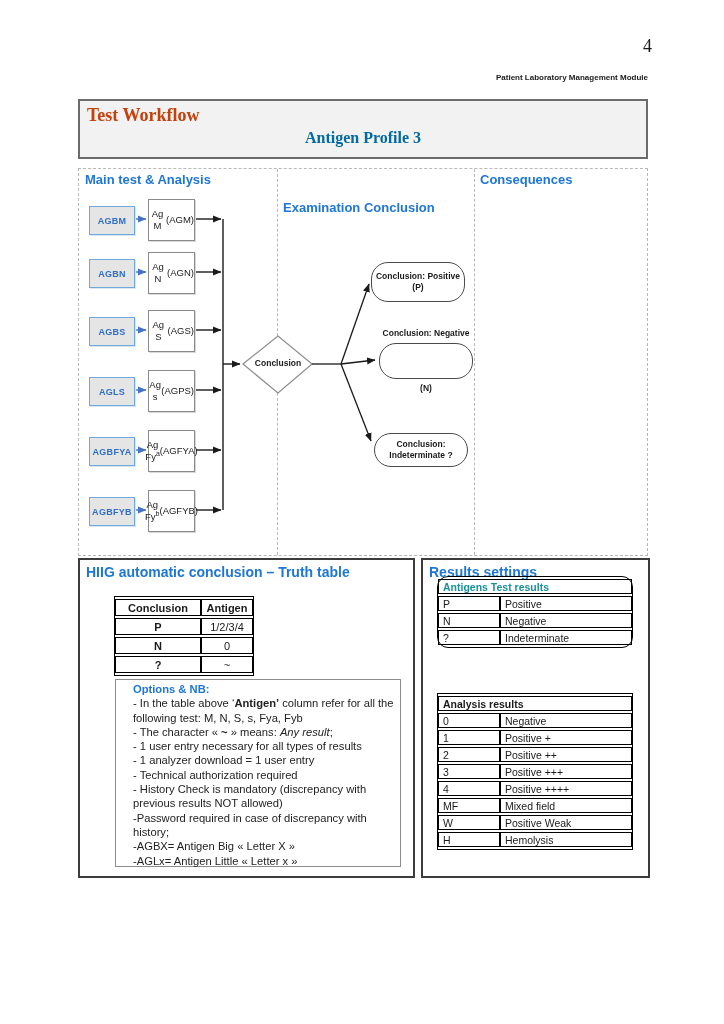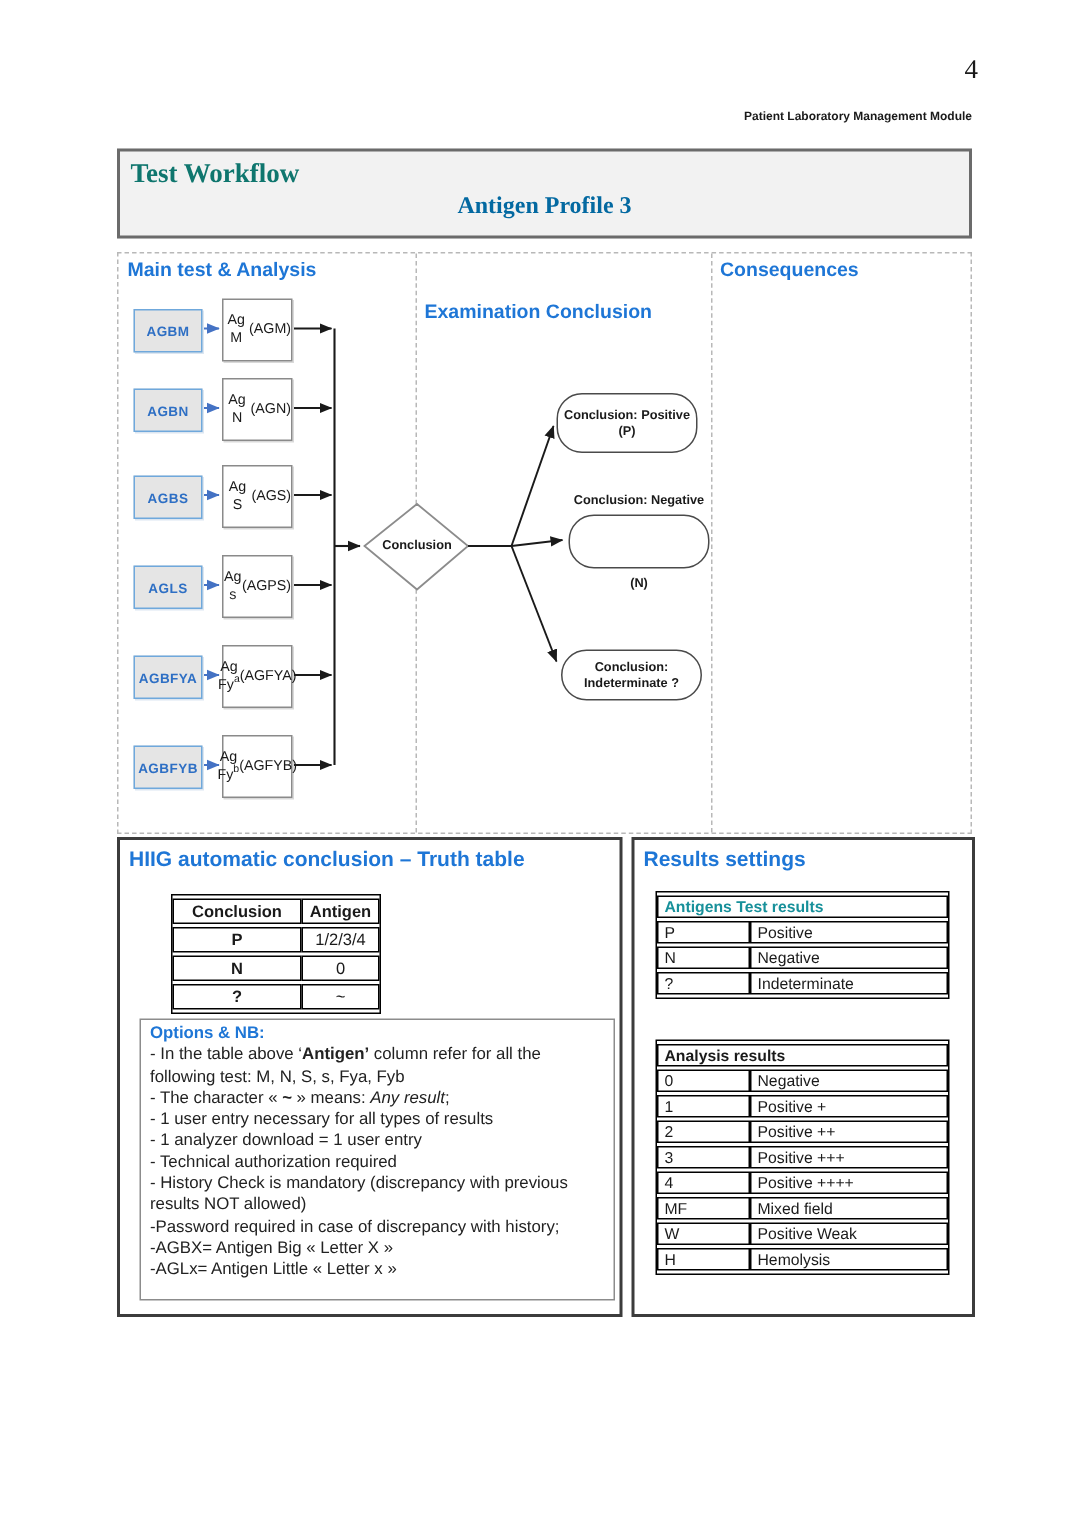--- a/index.html
+++ b/index.html
@@ -7,21 +7,21 @@
     position:relative; width:724px; height:1024px; margin:0 auto;
     background:#ffffff; font-family:"Liberation Sans", sans-serif;
     overflow:hidden; color:#1a1a1a;
   }
   
   .page-number { position:absolute; top:36px; right:72px; font-family:"Liberation Serif", serif; font-size:18px; }
   .module-header { position:absolute; top:73px; right:76px; font-size:8px; font-weight:bold; }
 
   
   .title-box { position:absolute; left:78px; top:99px; width:566px; height:56px; background:#f2f2f2; border:2px solid #6b6b6b; }
-  .title-main { position:absolute; left:7px; top:4px; font-family:"Liberation Serif", serif; font-weight:bold; font-size:18px; color:#0f766e; }
+  .title-main { position:absolute; left:7px; top:4px; font-family:"Liberation Serif", serif; font-weight:bold; font-size:18px; color:#c2410c; }
   .title-sub  { position:absolute; left:0; right:0; top:28px; text-align:center; font-family:"Liberation Serif", serif; font-weight:bold; font-size:16px; color:#0369a1; }
 
   
   .flow-area { position:absolute; left:78px; top:168px; width:570px; height:388px; border:1px dashed #b8b8b8; box-sizing:border-box; }
   .col-divider { position:absolute; top:0; bottom:0; width:0; border-left:1px dashed #b8b8b8; }
   .divider-1 { left:198px; } .divider-2 { left:395px; }
   .col-header { position:absolute; top:3px; font-weight:bold; font-size:13px; color:#1E76D6; white-space:nowrap; }
   .col-header.h1 { left:6px; } .col-header.h2 { left:204px;margin-top:28px; } .col-header.h3 { left:401px; }
 
   .test-code {
@@ -55,34 +55,34 @@
   .truth-box { position:absolute; left:78px; top:558px; width:337px; height:320px; border:2px solid #3c3c3c; box-sizing:border-box; }
   .section-heading { position:absolute; left:6px; top:4px; font-size:14px; font-weight:bold; color:#1E76D6; white-space:nowrap; }
   table { border-collapse:separate; border-spacing:0 2px; }
   .truth-table { position:absolute; left:34px; top:36px; font-size:11px; border:1px solid #000; }
   .truth-table td { border:1px solid #000; text-align:center; padding:0 4px; height:15px; }
   .truth-table .c-concl { width:76px; font-weight:bold; }
   .truth-table .c-ant { width:42px; }
   .truth-table .hdr td { font-weight:bold; }
 
   .options-box {
-    position:absolute; left:13px; top:119px; width:317px; height:188px; box-sizing:border-box;
-    border:1px solid #8c8c8c; padding:2px 6px 0 6px; font-size:11.2px; line-height:14.3px; color:#222;
+    position:absolute; left:35px; top:119px; width:286px; height:188px; box-sizing:border-box;
+    border:1px solid #8c8c8c; padding:2px 6px 0 17px; font-size:11.2px; line-height:14.3px; color:#222;
   }
   .options-title { color:#1E76D6; font-weight:bold; }
   .opt-bold { font-weight:bold;margin-top:40px; } .opt-italic { font-style:italic; }
 
   
   .results-box { position:absolute; left:421px; top:558px; width:229px; height:320px; border:2px solid #3c3c3c; box-sizing:border-box; }
   .res-table { font-size:10.5px; border:1px solid #000; position:absolute; }
   .res-table td { border:1px solid #000; padding:0 4px; height:13px; }
   .res-table .c-code { width:52px; }
   .res-table .c-label { width:122px; }
   .res-table .hdr td { font-weight:bold; }
-  .antigens-table { left:14px; top:34px; }
+  .antigens-table { left:14px; top:16px;border-radius:11px; }
   .antigens-table .hdr td { color:#17909A; }
   .analysis-table { left:14px; top:133px; }
 </style>
 </head>
 <body>
 
 <div class="page">
 
   <div class="page-number">4</div>
   <div class="module-header">Patient Laboratory Management Module</div>

